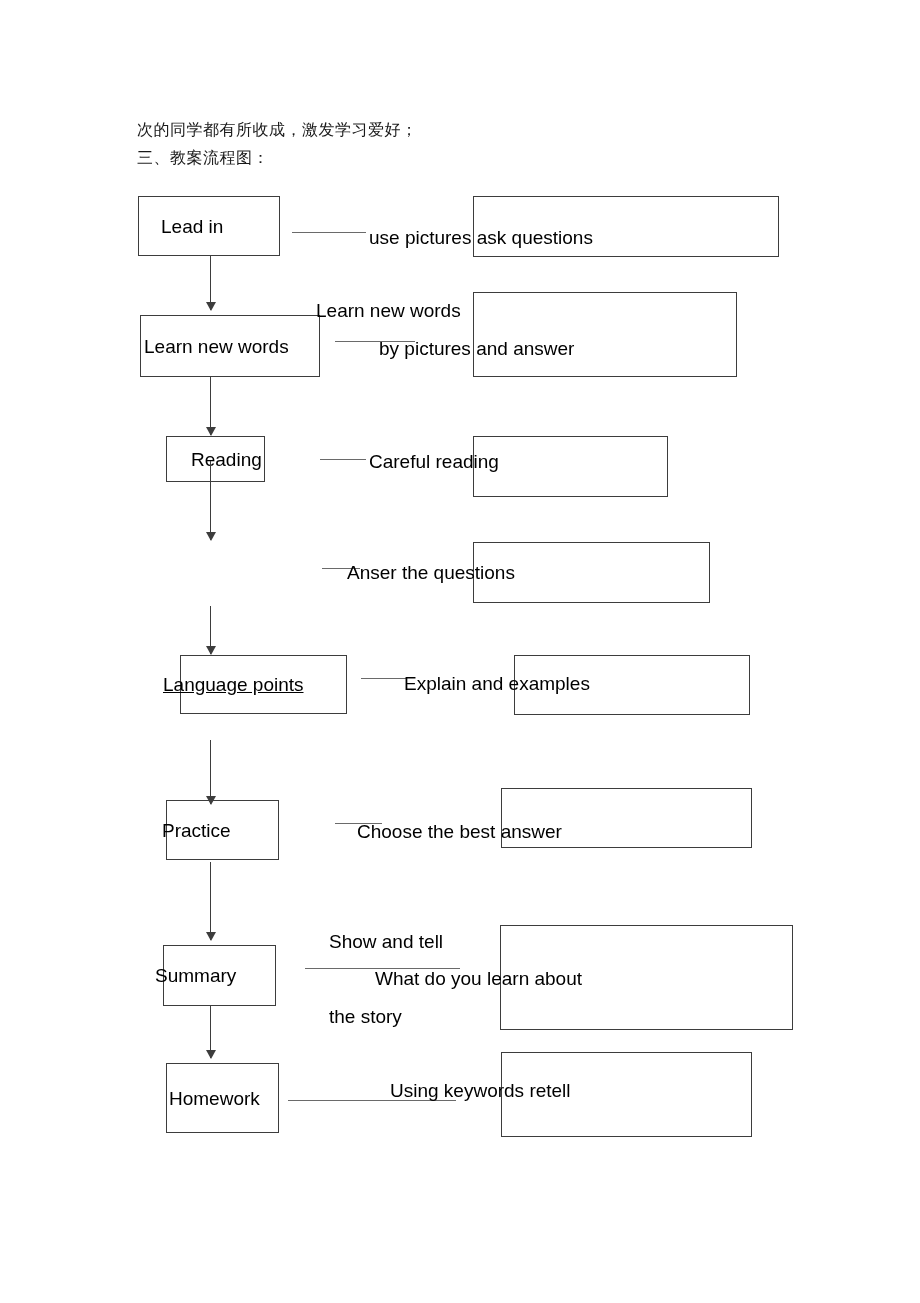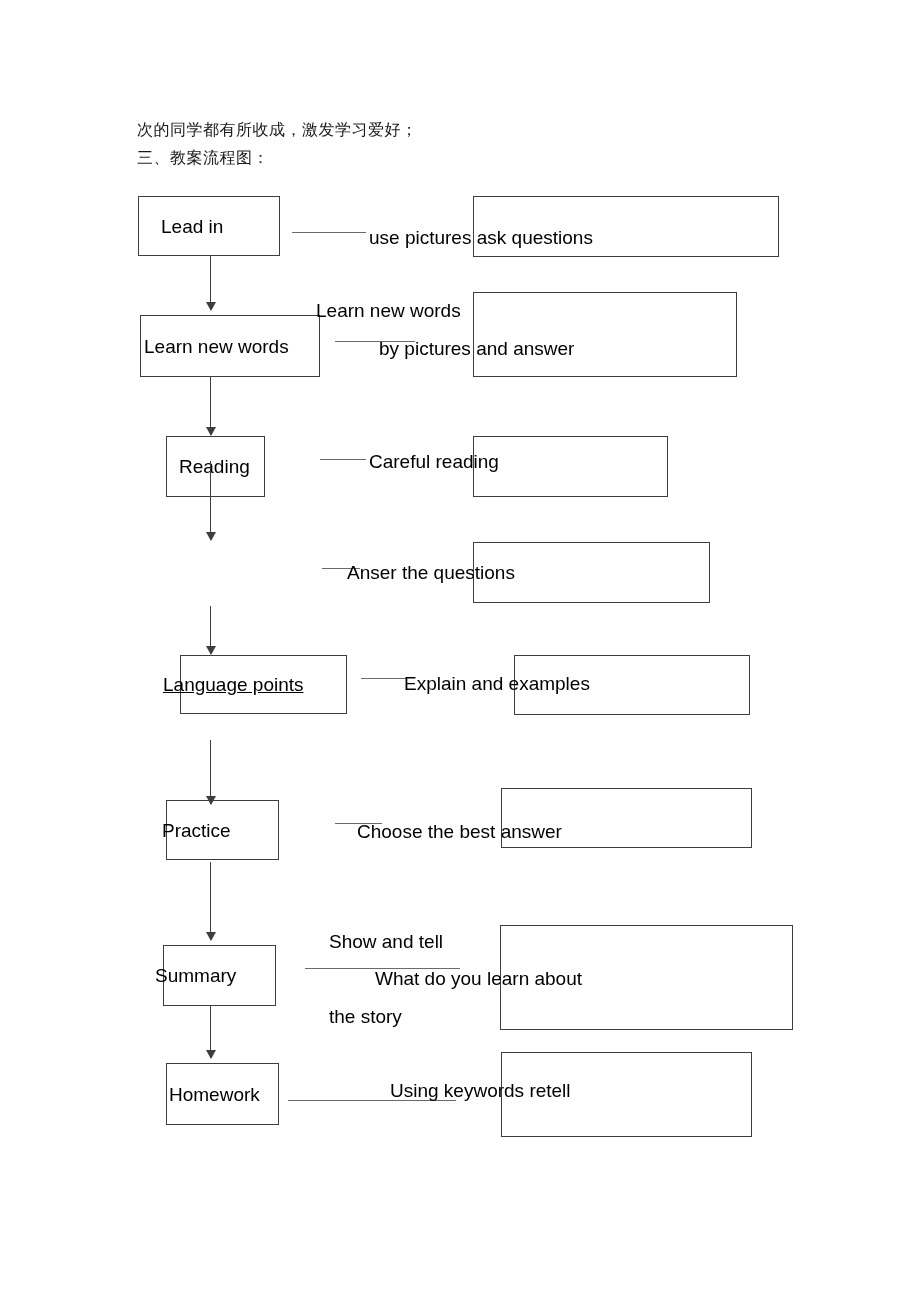--- a/index.html
+++ b/index.html
@@ -104,21 +104,21 @@
 
   <div class="node-box" style="left:140px; top:315px; width:180px; height:62px; padding-left:3px;">
     <span class="node-label">Learn new words</span>
   </div>
   <div class="annot" style="left:316px; top:301px;">Learn new words</div>
   <div class="h-rule" style="left:335px; top:341px; width:80px;"></div>
   <div class="detail-box" style="left:473px; top:292px; width:264px; height:85px;"></div>
   <div class="annot" style="left:379px; top:339px;">by pictures and answer</div>
   <div class="v-arrow" style="left:210px; top:377px; height:58px;"></div>
 
-  <div class="node-box" style="left:166px; top:436px; width:99px; height:61px; padding-left:12px;">
+  <div class="node-box" style="left:166px; top:436px; width:99px; height:46px; padding-left:24px;">
     <span class="node-label">Reading</span>
   </div>
   <div class="h-rule" style="left:320px; top:459px; width:46px;"></div>
   <div class="detail-box" style="left:473px; top:436px; width:195px; height:61px;"></div>
   <div class="annot" style="left:369px; top:452px;">Careful reading</div>
   <div class="v-arrow" style="left:210px; top:461px; height:79px;"></div>
 
   <div class="h-rule" style="left:322px; top:568px; width:38px;"></div>
   <div class="detail-box" style="left:473px; top:542px; width:237px; height:61px;"></div>
   <div class="annot" style="left:347px; top:563px;">Anser the questions</div>
@@ -143,20 +143,20 @@
   <div class="node-box" style="left:163px; top:945px; width:113px; height:61px;">
     <span class="node-label" style="margin-left:-9px;">Summary</span>
   </div>
   <div class="annot" style="left:329px; top:932px;">Show and tell</div>
   <div class="h-rule" style="left:305px; top:968px; width:155px;"></div>
   <div class="detail-box" style="left:500px; top:925px; width:293px; height:105px;"></div>
   <div class="annot" style="left:375px; top:969px;">What do you learn about</div>
   <div class="annot" style="left:329px; top:1007px;">the story</div>
   <div class="v-arrow" style="left:210px; top:1005px; height:53px;"></div>
 
-  <div class="node-box" style="left:166px; top:1063px; width:113px; height:62px;">
+  <div class="node-box" style="left:166px; top:1063px; width:113px; height:70px;">
     <span class="node-label" style="margin-left:2px;">Homework</span>
   </div>
   <div class="h-rule" style="left:288px; top:1100px; width:168px;"></div>
   <div class="detail-box" style="left:501px; top:1052px; width:251px; height:85px;"></div>
   <div class="annot" style="left:390px; top:1081px;">Using keywords retell</div>
 
 </div>
 
 </body></html>

